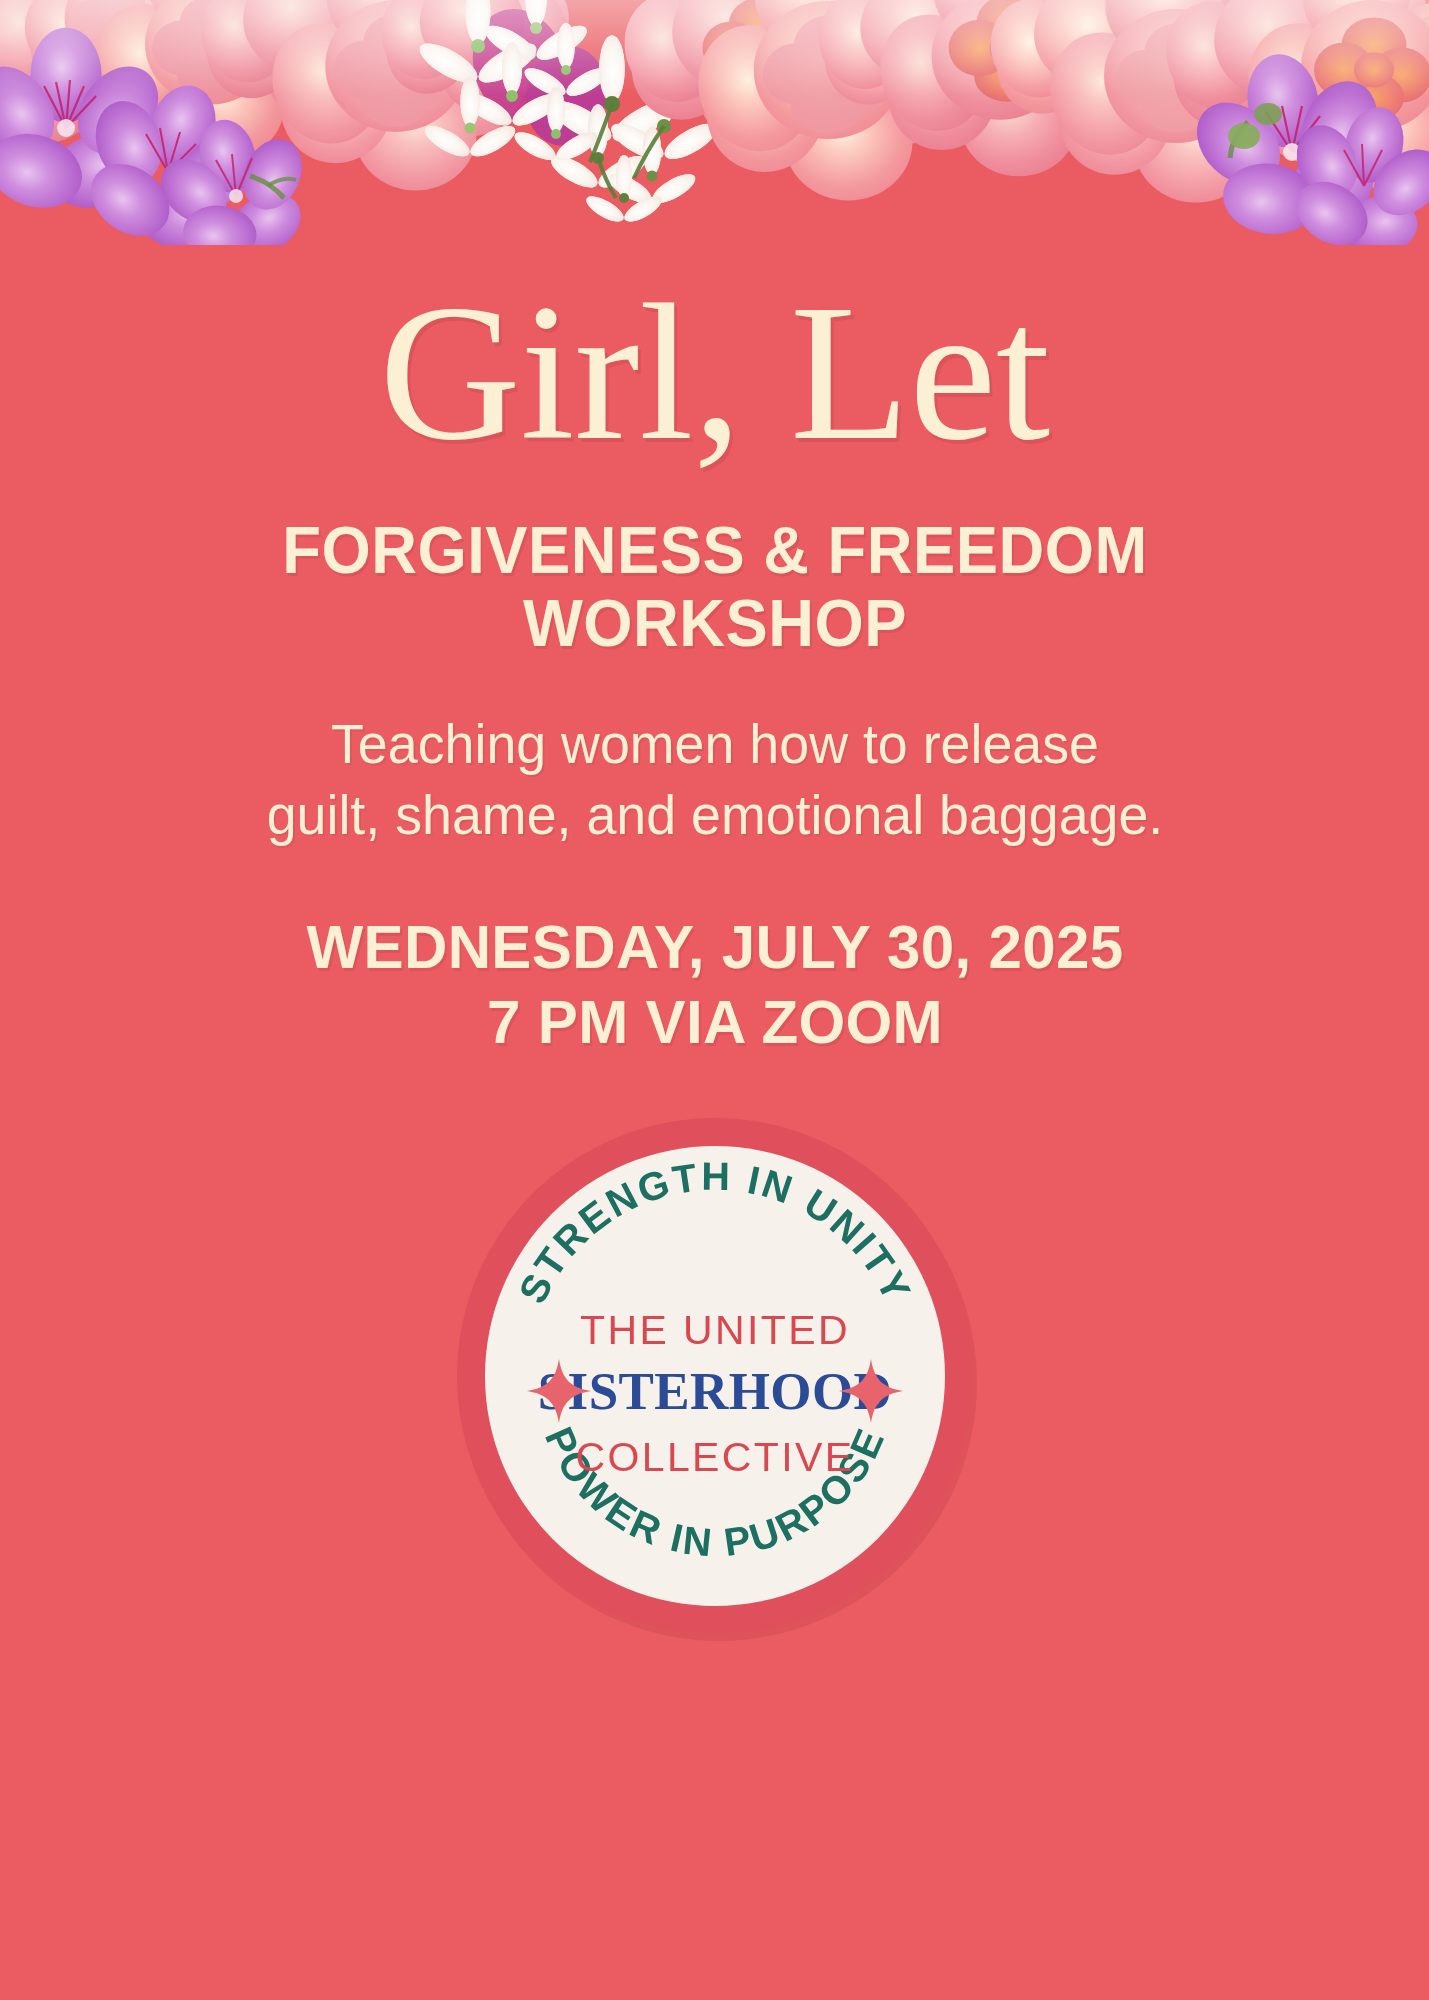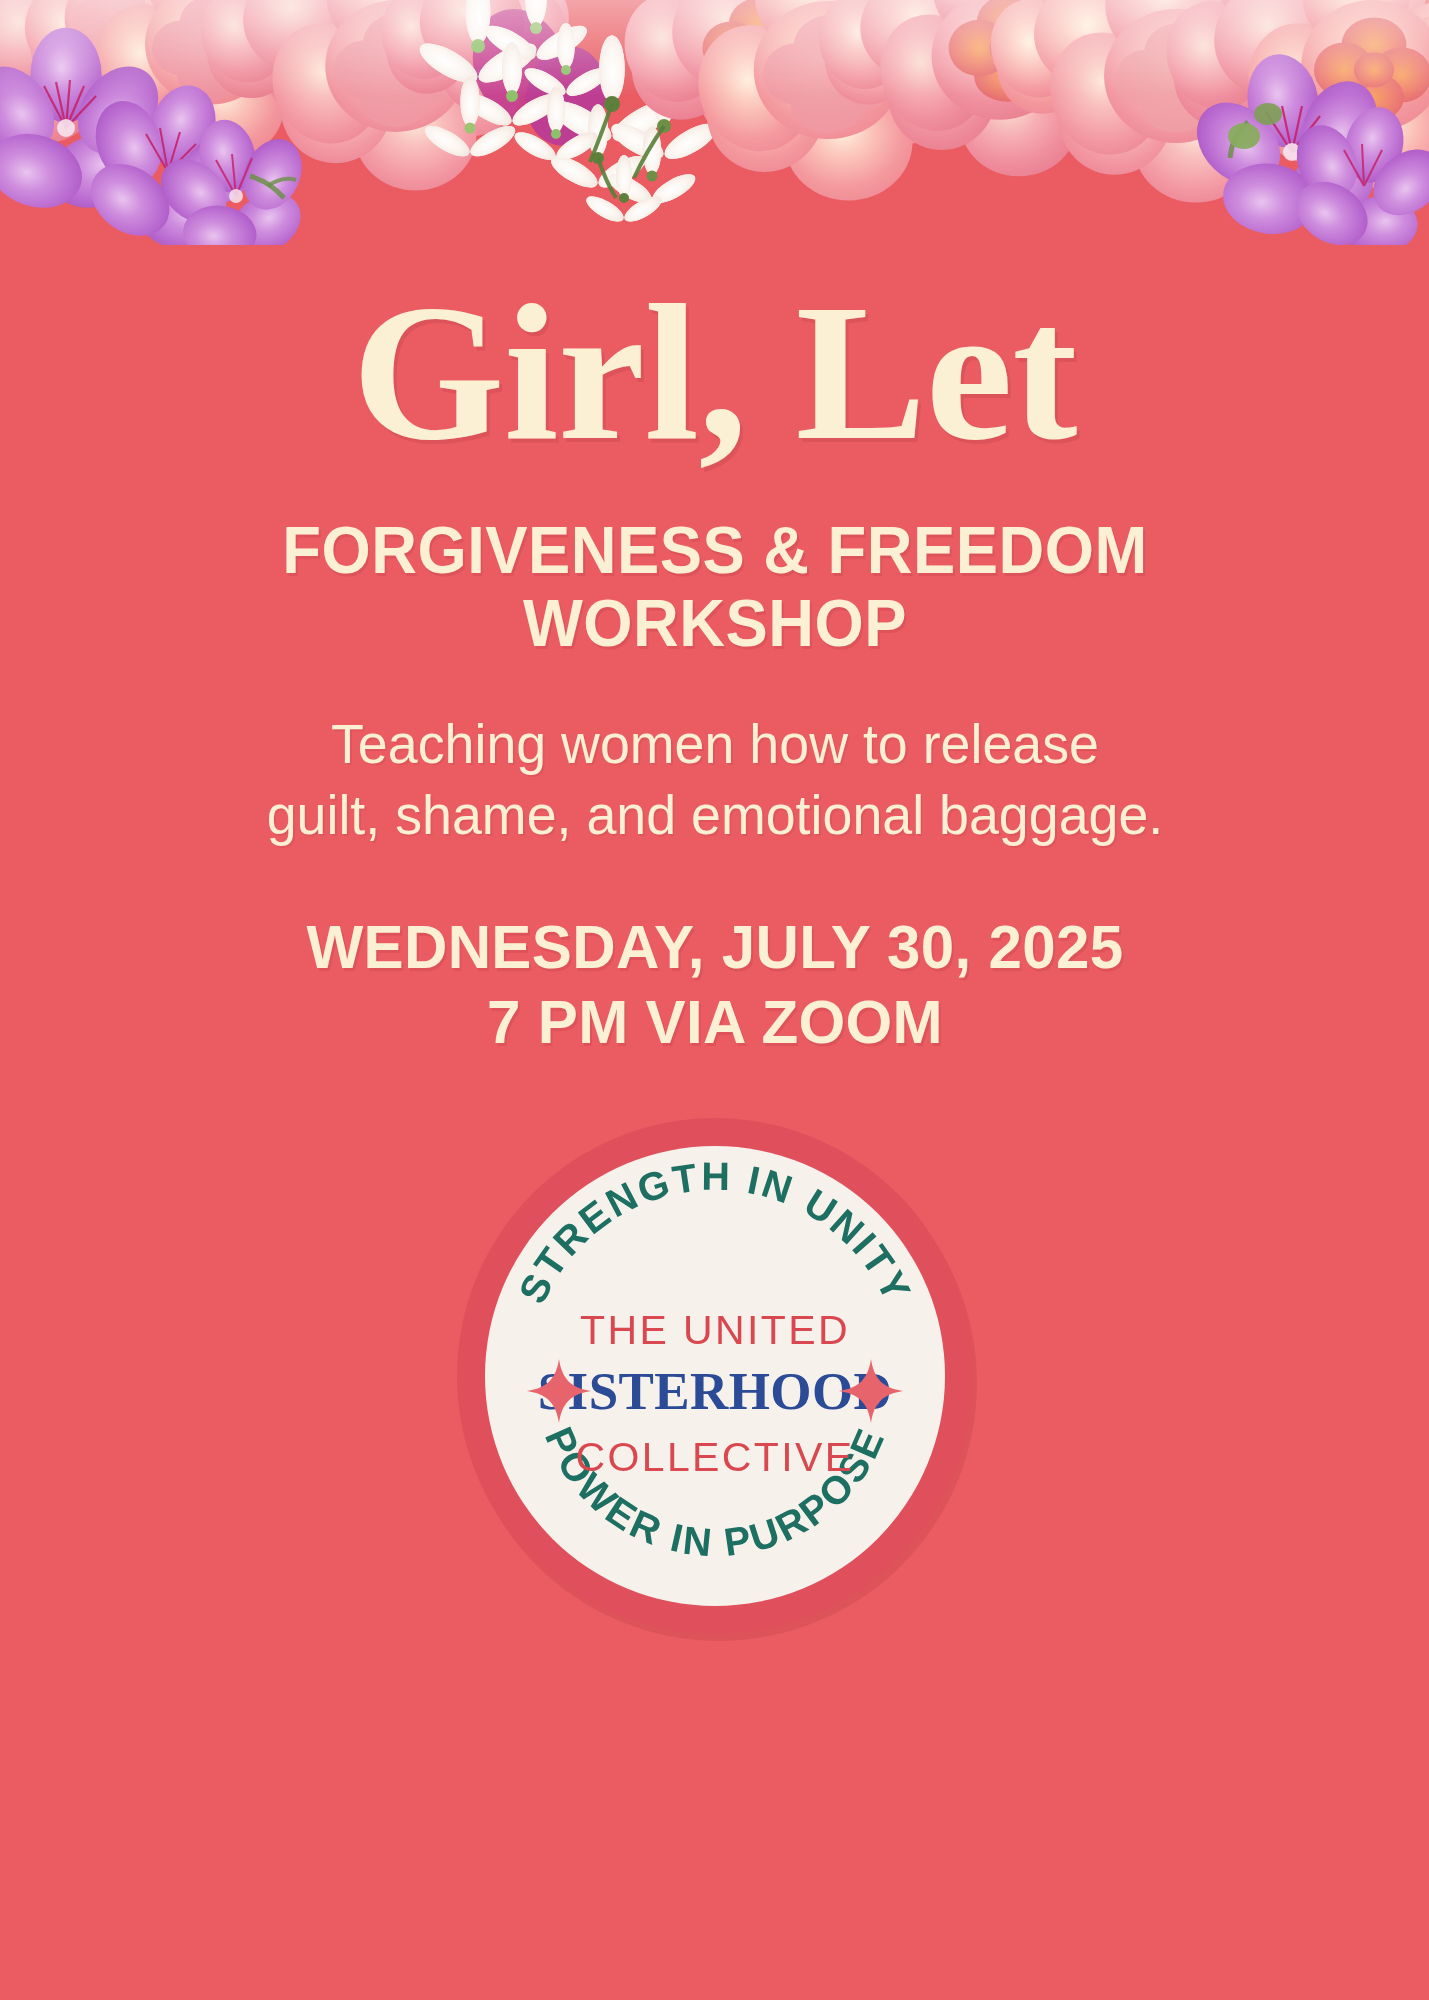--- a/index.html
+++ b/index.html
@@ -44,21 +44,21 @@
     display:flex;
     flex-direction:column;
     align-items:center;
   }
 
   .headline {
     margin-top:282px;
     width:1180px;
     text-align:center;
     font-family:"Liberation Serif", "DejaVu Serif", serif;
-    font-weight:700;
+    font-weight:400;
     font-size:196px;
     line-height:0.92;
     letter-spacing:-0.5px;
     color:#fbf0d3;
     text-shadow:3px 4px 0 rgba(188,62,70,0.30);
   }
   .headline .line { display:block; }
 
   .subhead {
     margin-top:52px;

